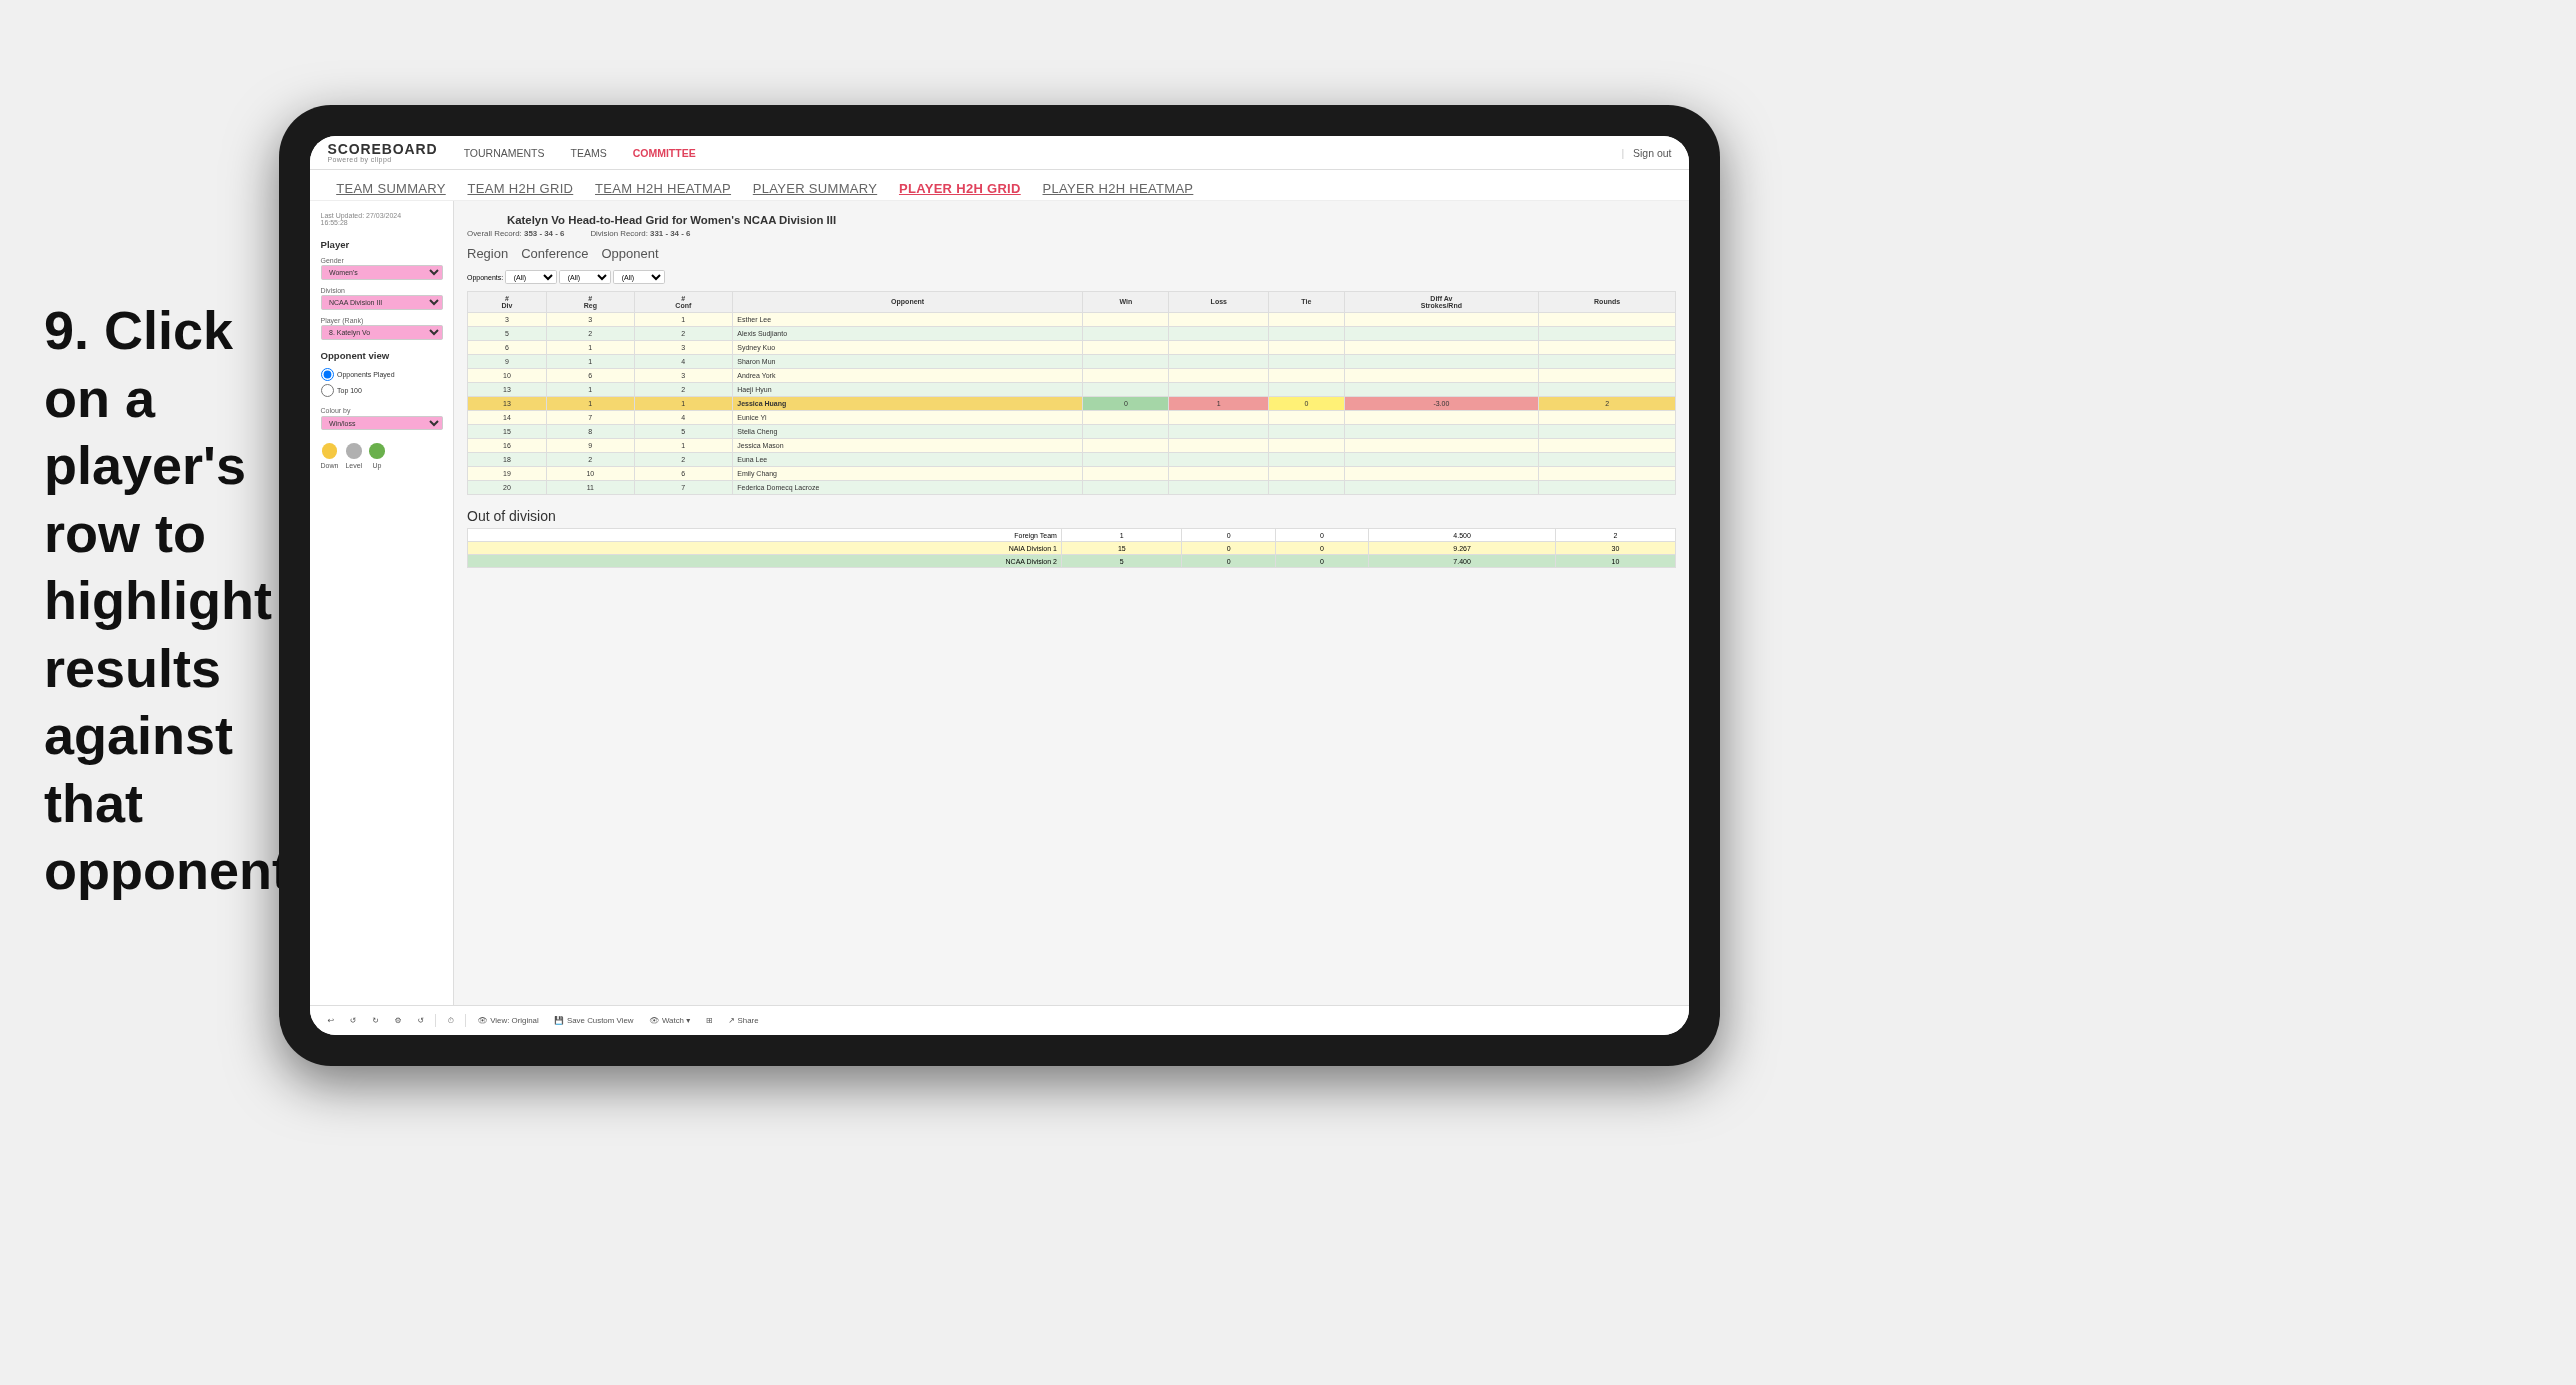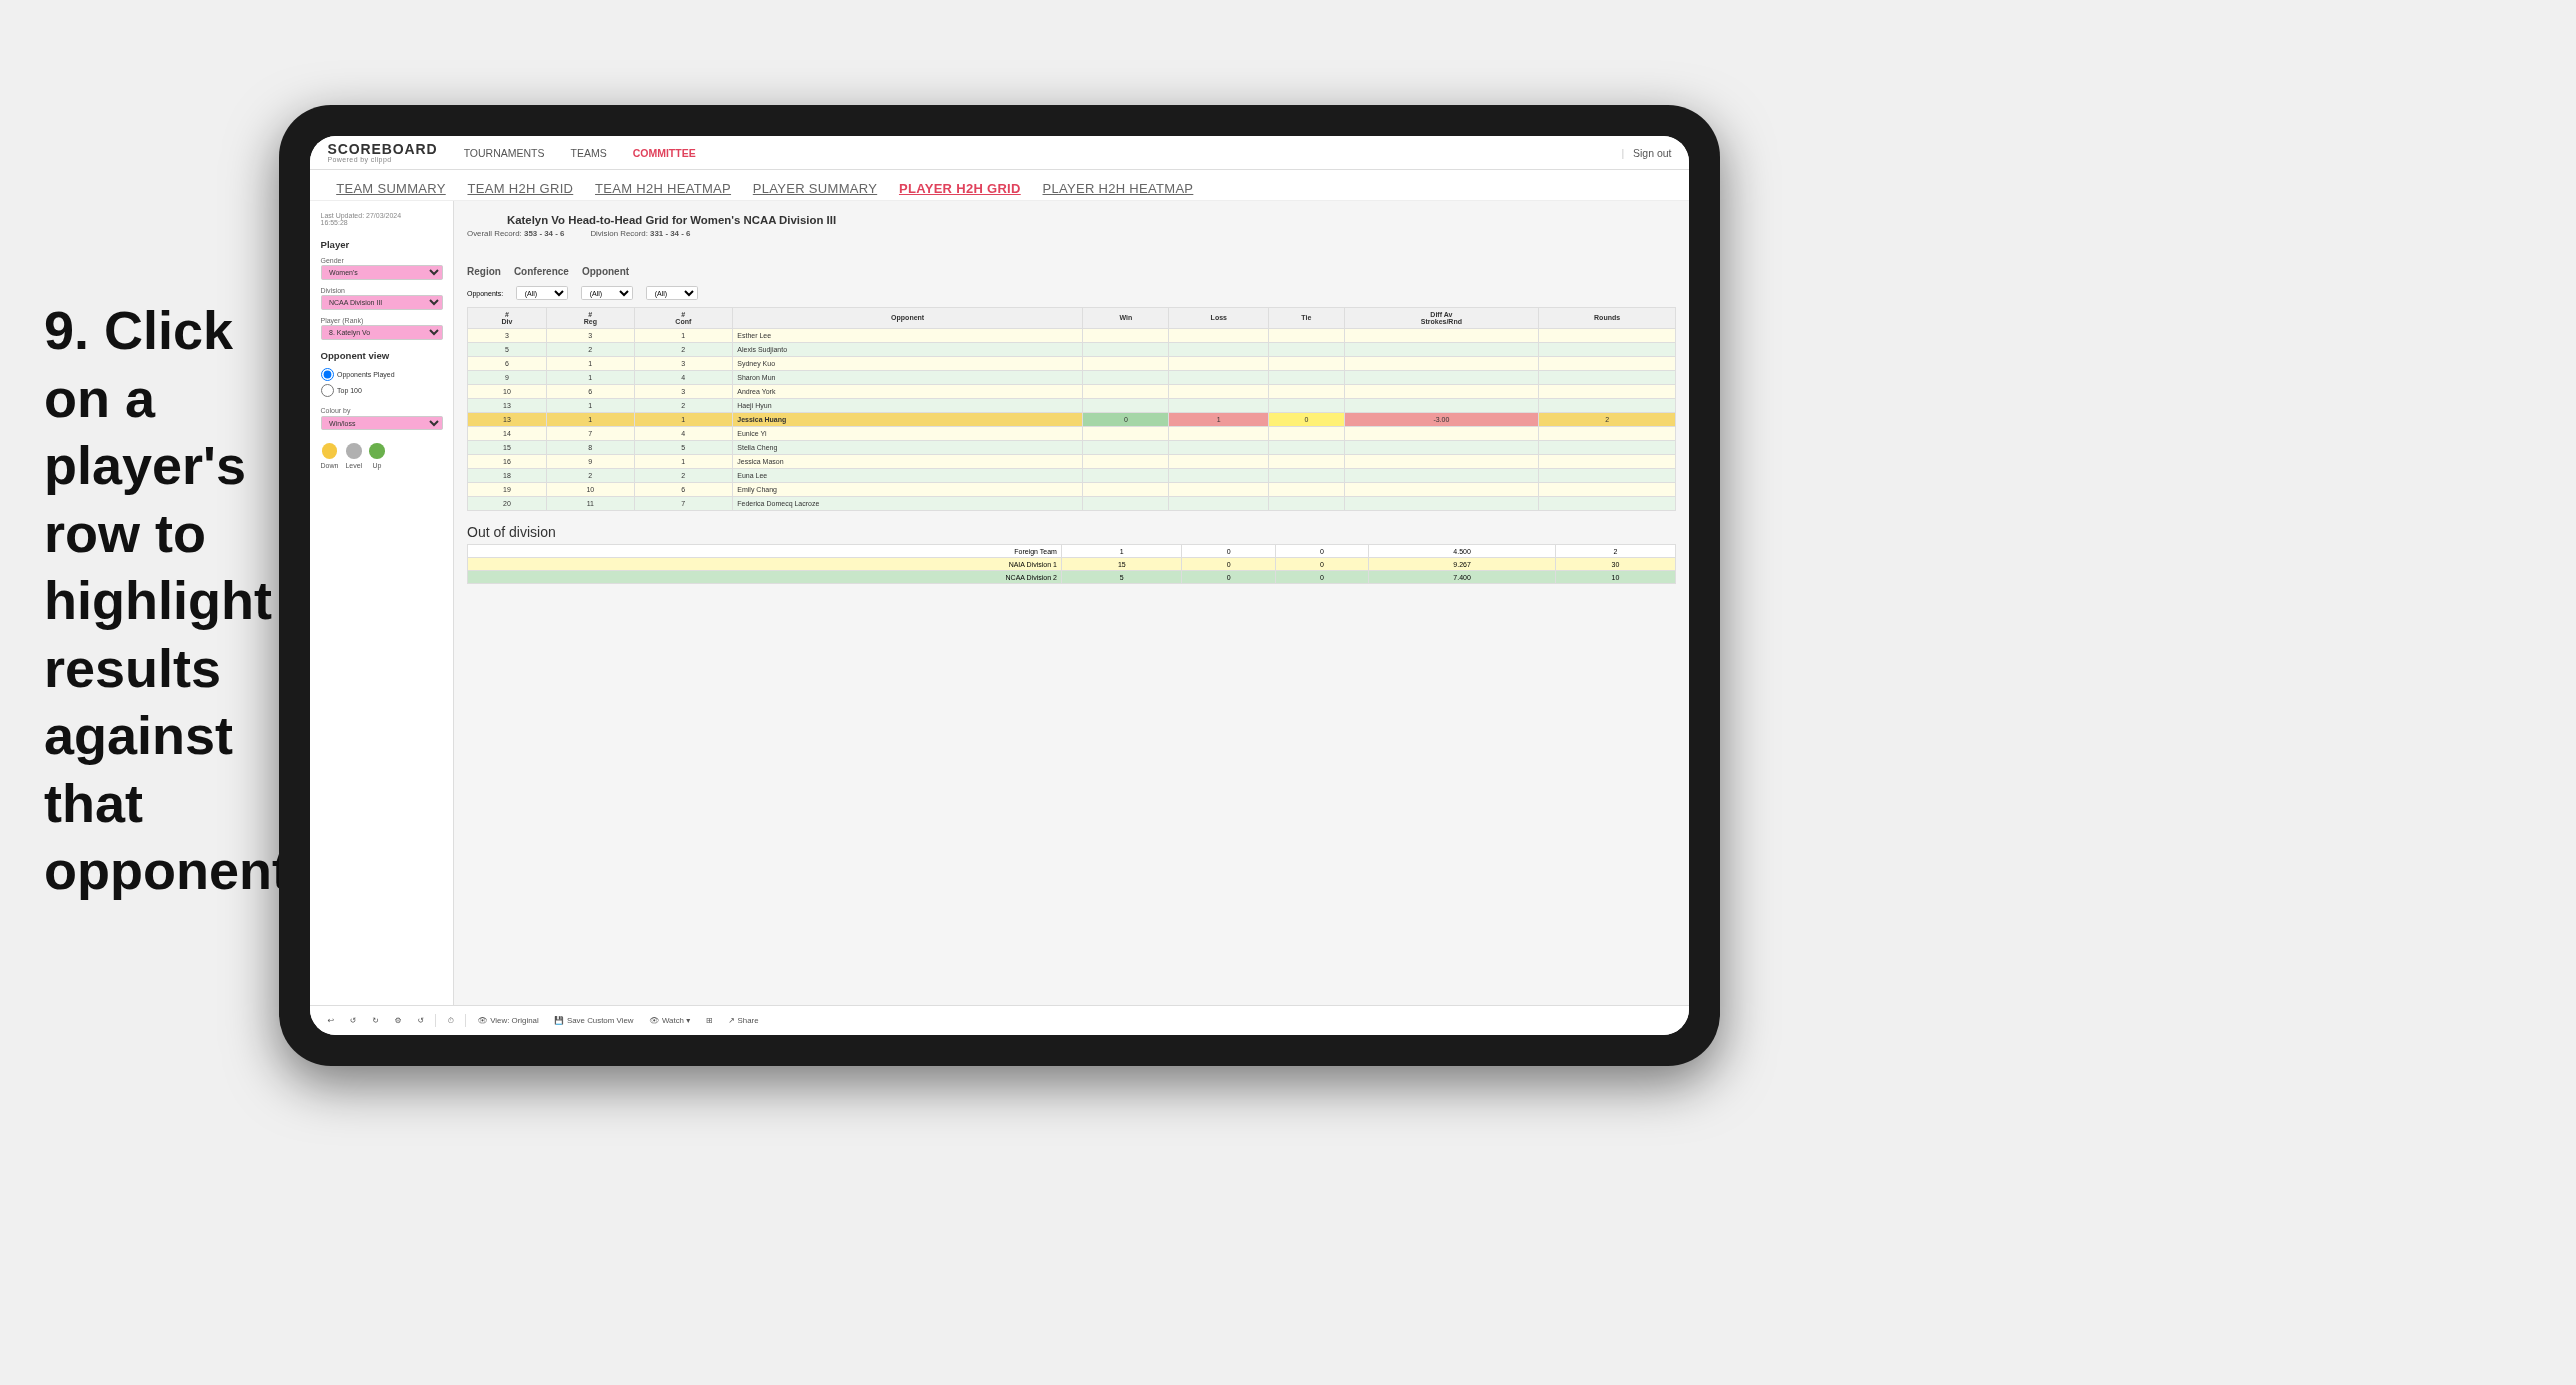--- a/index.html
+++ b/index.html
@@ -254,24 +254,23 @@
       align-items: center;
     }
 
     .filter-group {
       display: flex;
       align-items: center;
       gap: 4.4px;
     }
 
     .filter-label {
-      font-size: 10px;
+      font-size: 13px;
       color: #555;
-      font-weight: bold;
-      margin-top: 20px;
+      font-weight: normal;
     }
 
     .filter-select {
       font-size: 7px;
       padding: 1.7px 13px 1.7px 3.5px;
       border: 0.9px solid #ccc;
       border-radius: 1.7px;
       background: #fff;
       min-width: 52px;
     }
@@ -543,21 +542,21 @@
             <span class="filter-label">Region</span>
           </div>
           <div class="filter-group">
             <span class="filter-label">Conference</span>
           </div>
           <div class="filter-group">
             <span class="filter-label">Opponent</span>
           </div>
         </div>
 
-        <div style="display:flex; gap:13px; margin-bottom:7px; align-items:center; font-size:7px;">
+        <div style="display:flex; gap:2px; margin-bottom:7px; align-items:center; font-size:7px;">
           <span>Opponents:</span>
           <select class="filter-select"><option>(All)</option></select>
           <select class="filter-select"><option>(All)</option></select>
           <select class="filter-select"><option>(All)</option></select>
         </div>
 
         <table class="data-table">
           <thead>
             <tr>
               <th>#<br>Div</th>

